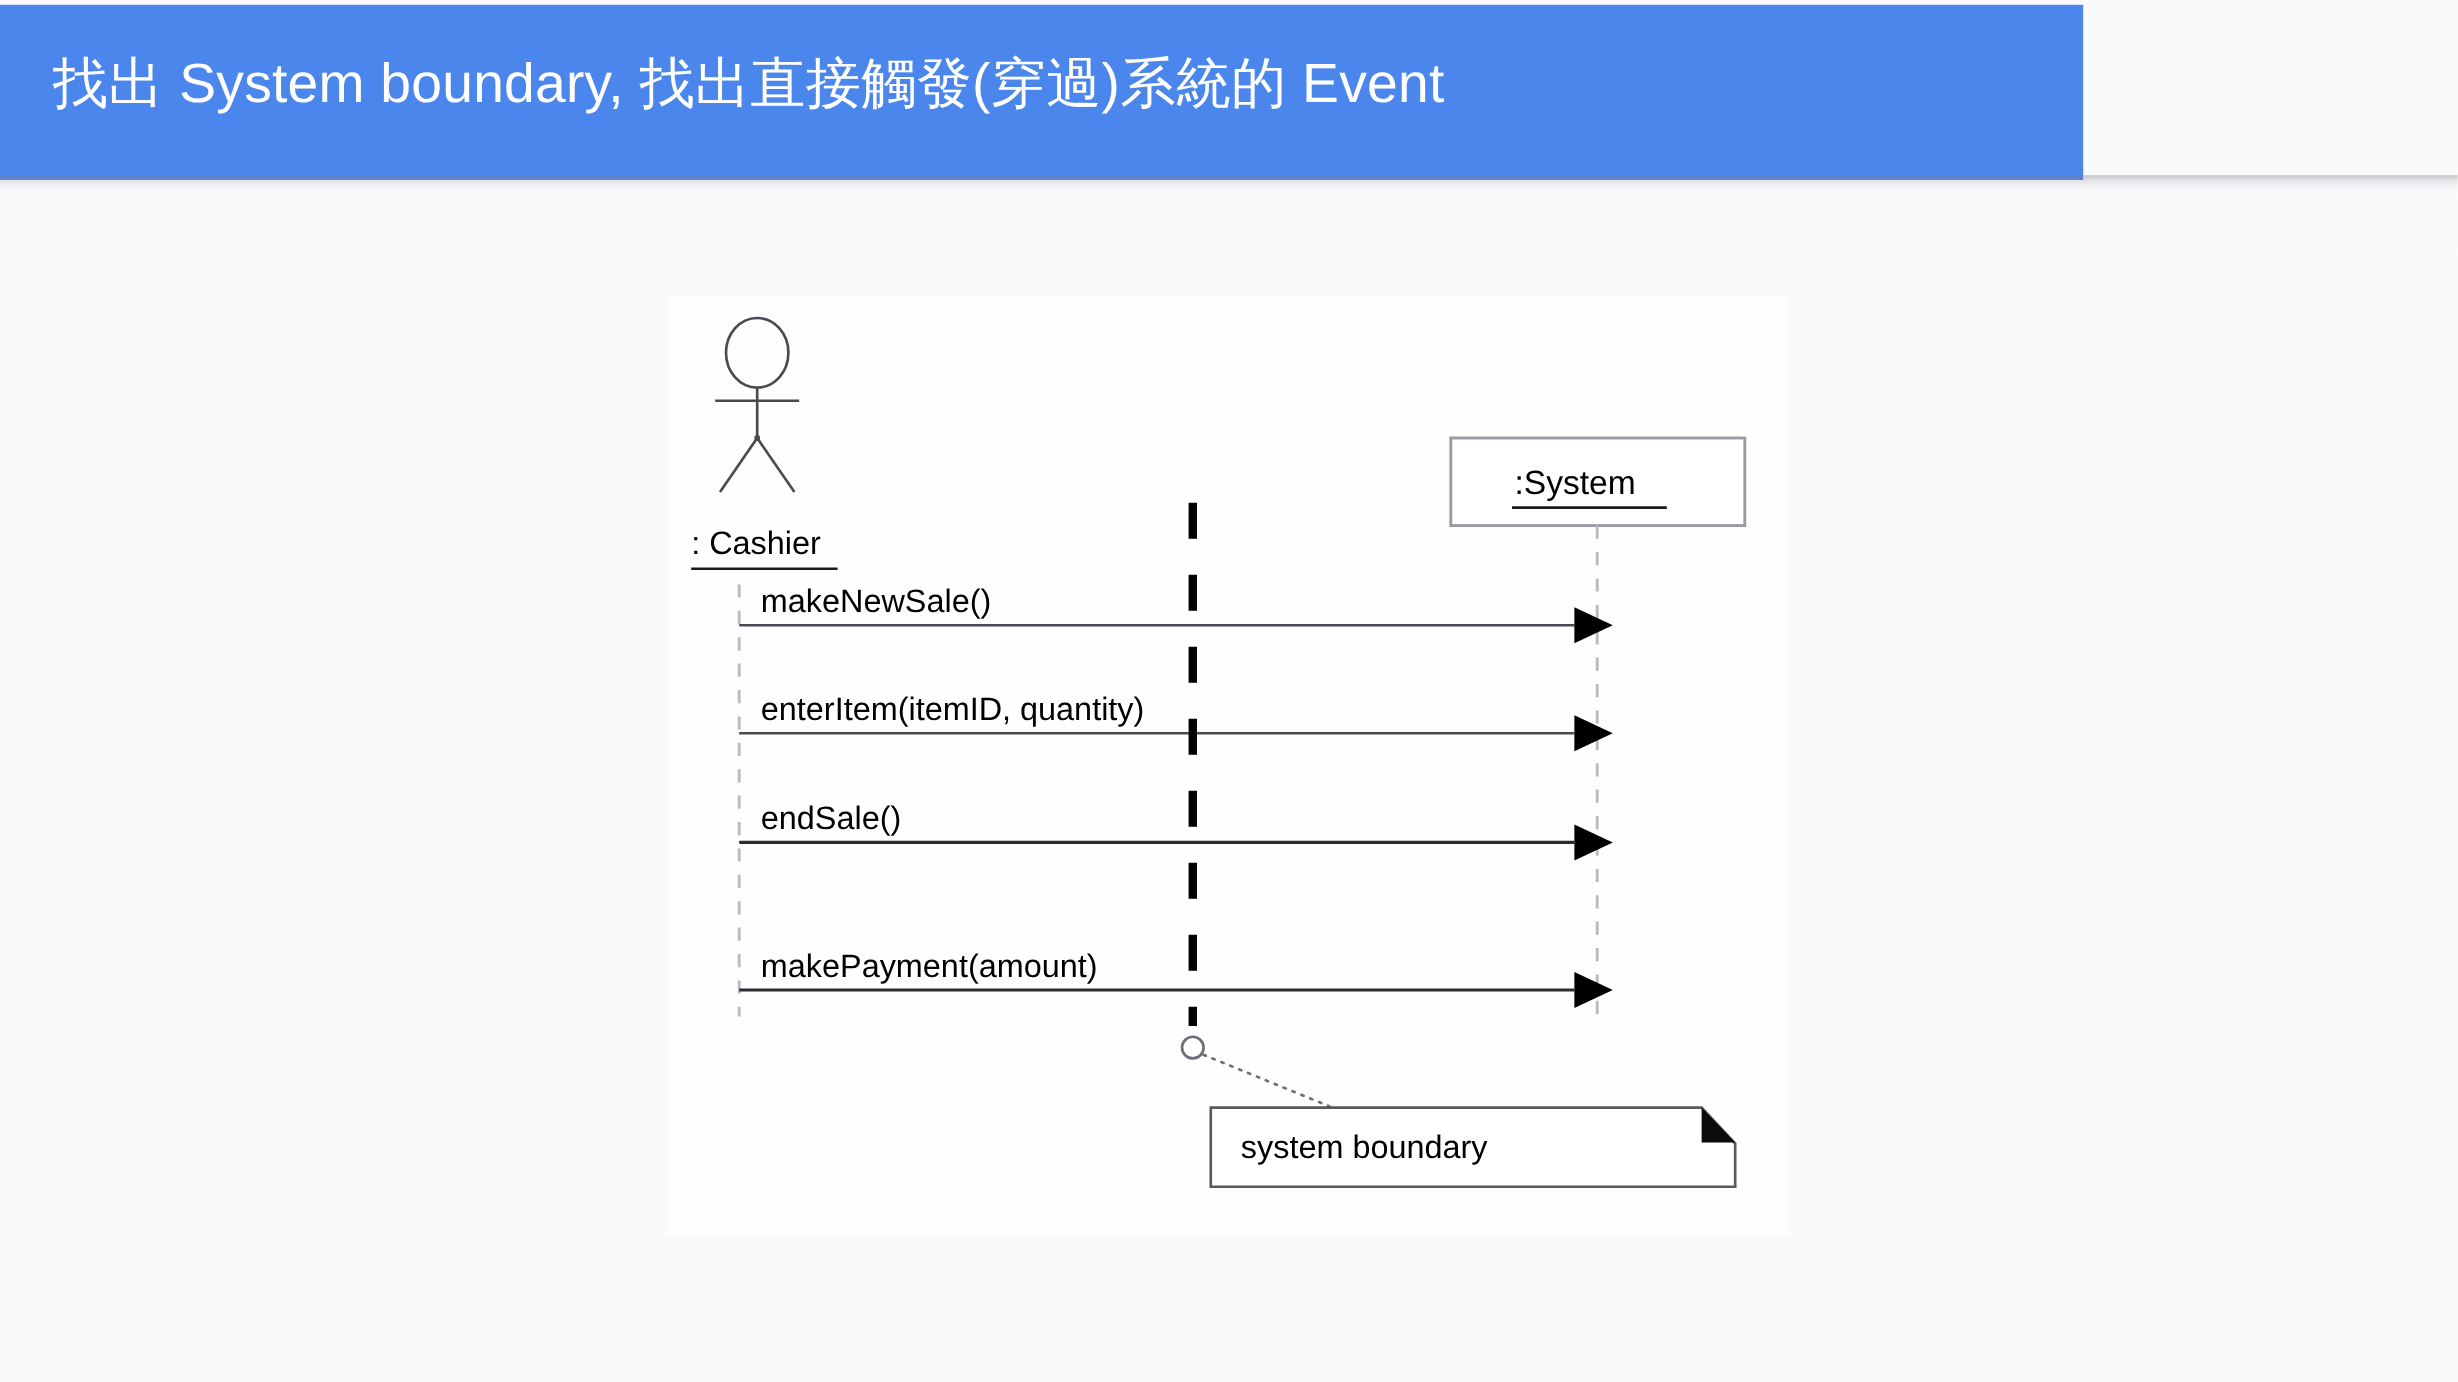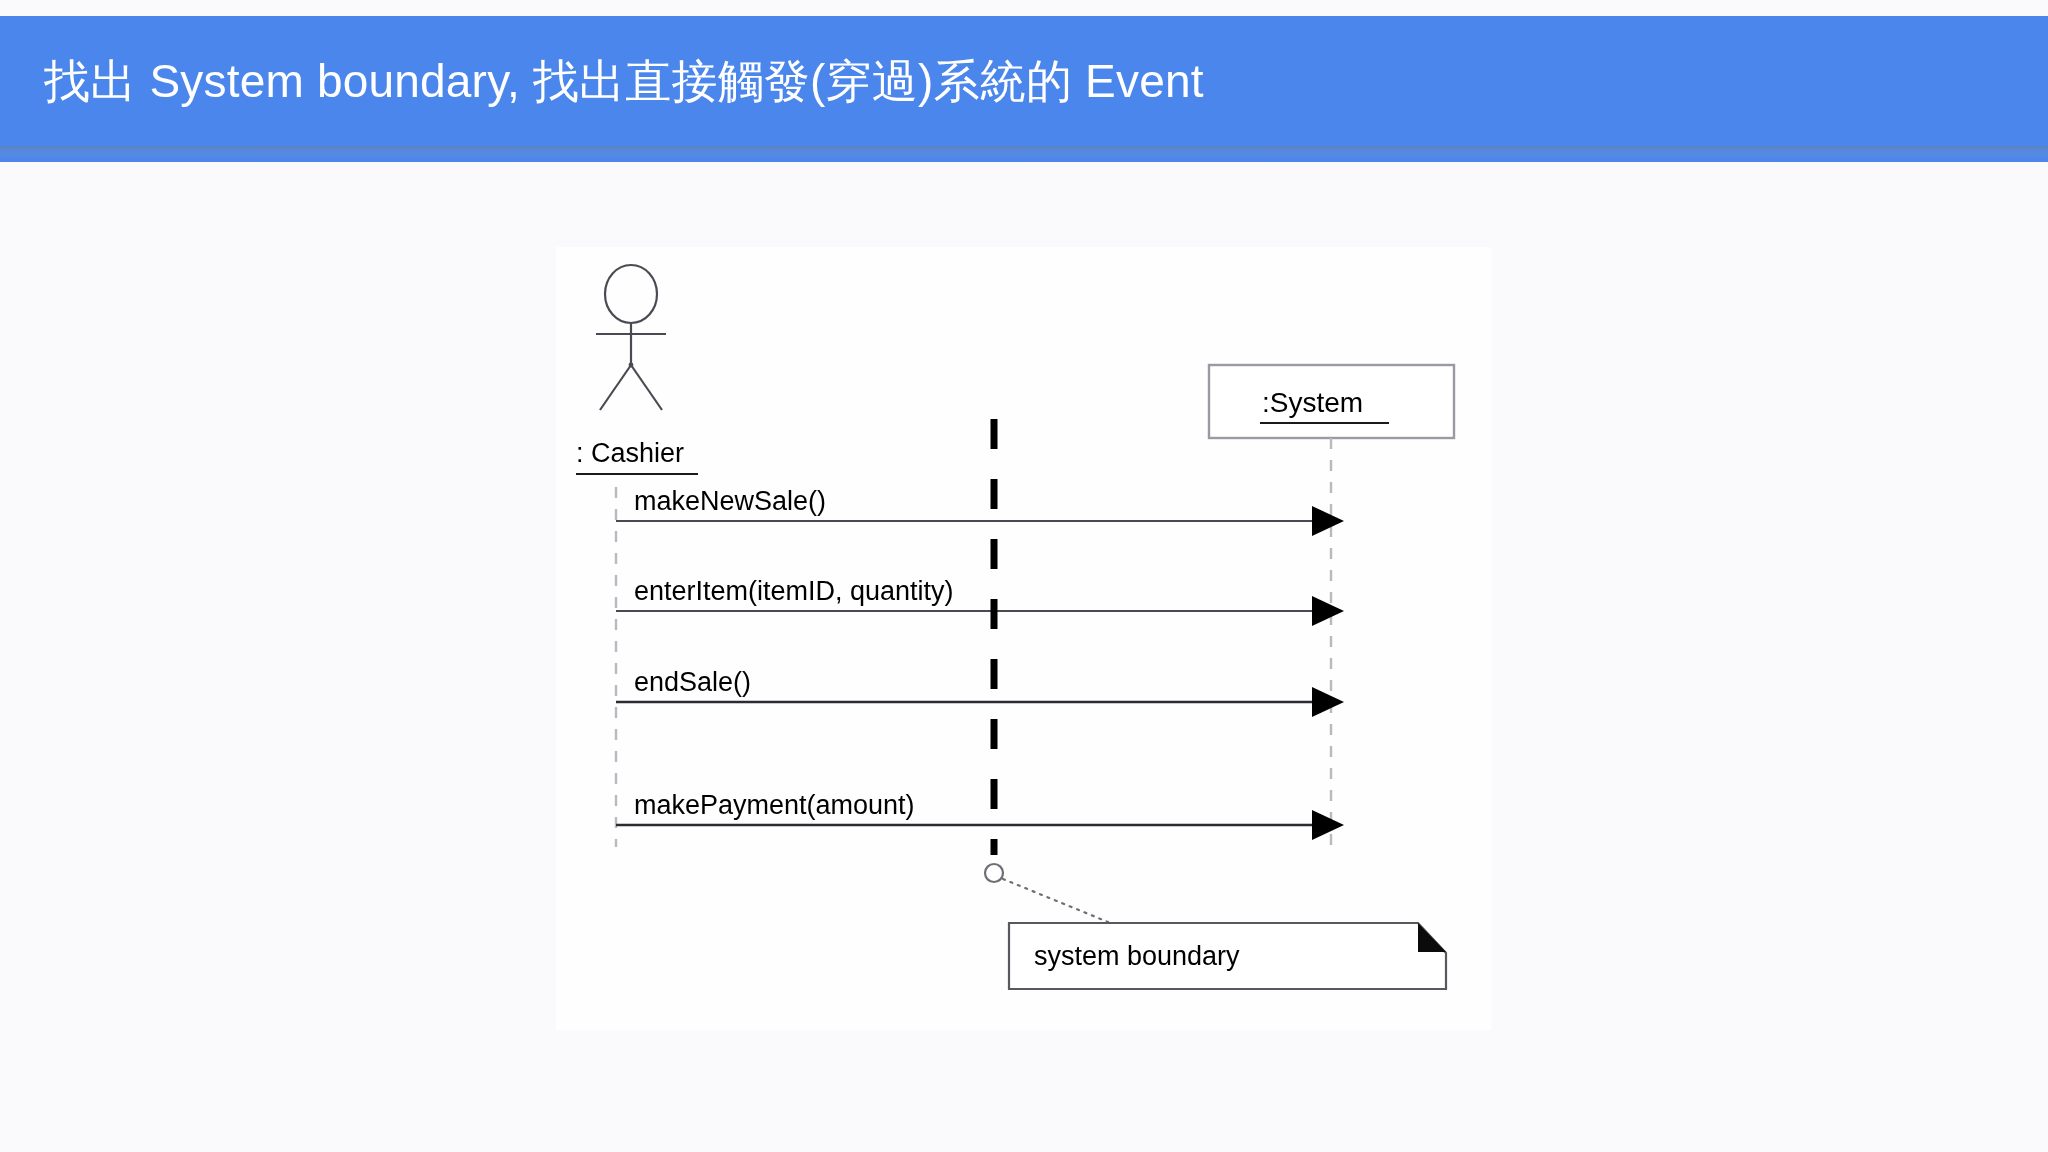--- a/index.html
+++ b/index.html
@@ -20,22 +20,22 @@
   .slide {
     position: absolute;
     inset: 0;
     background: #faf9fc;
   }
 
   
   .header-bar {
     position: absolute;
     left: 0;
-    top: 16px;
-    width: 2048px;
+    top: 4px;
+    width: 1736px;
     height: 146px;
     background: #4a86ec;
     box-sizing: border-box;
   }
   .header-title {
     position: absolute;
     left: 44px;
     top: 34px;
     color: #ffffff;
     font-size: 46px;

